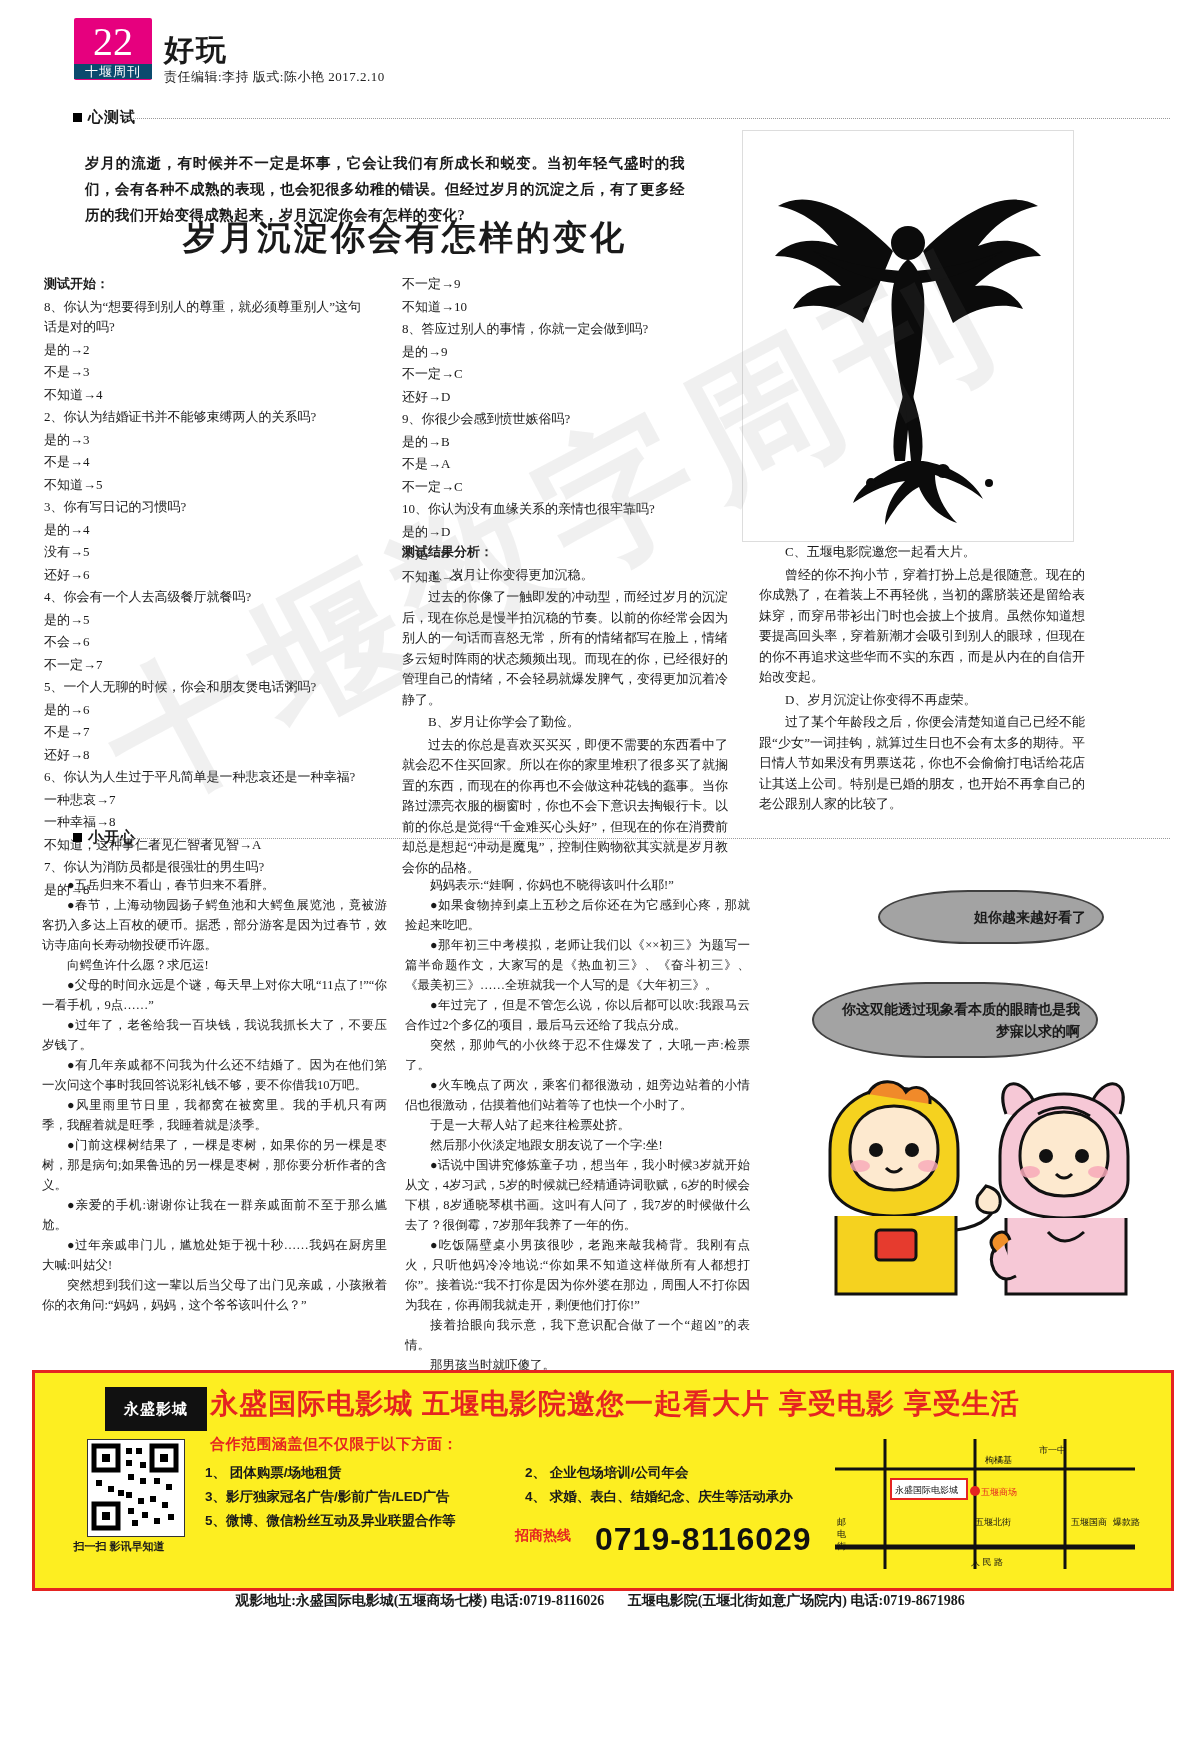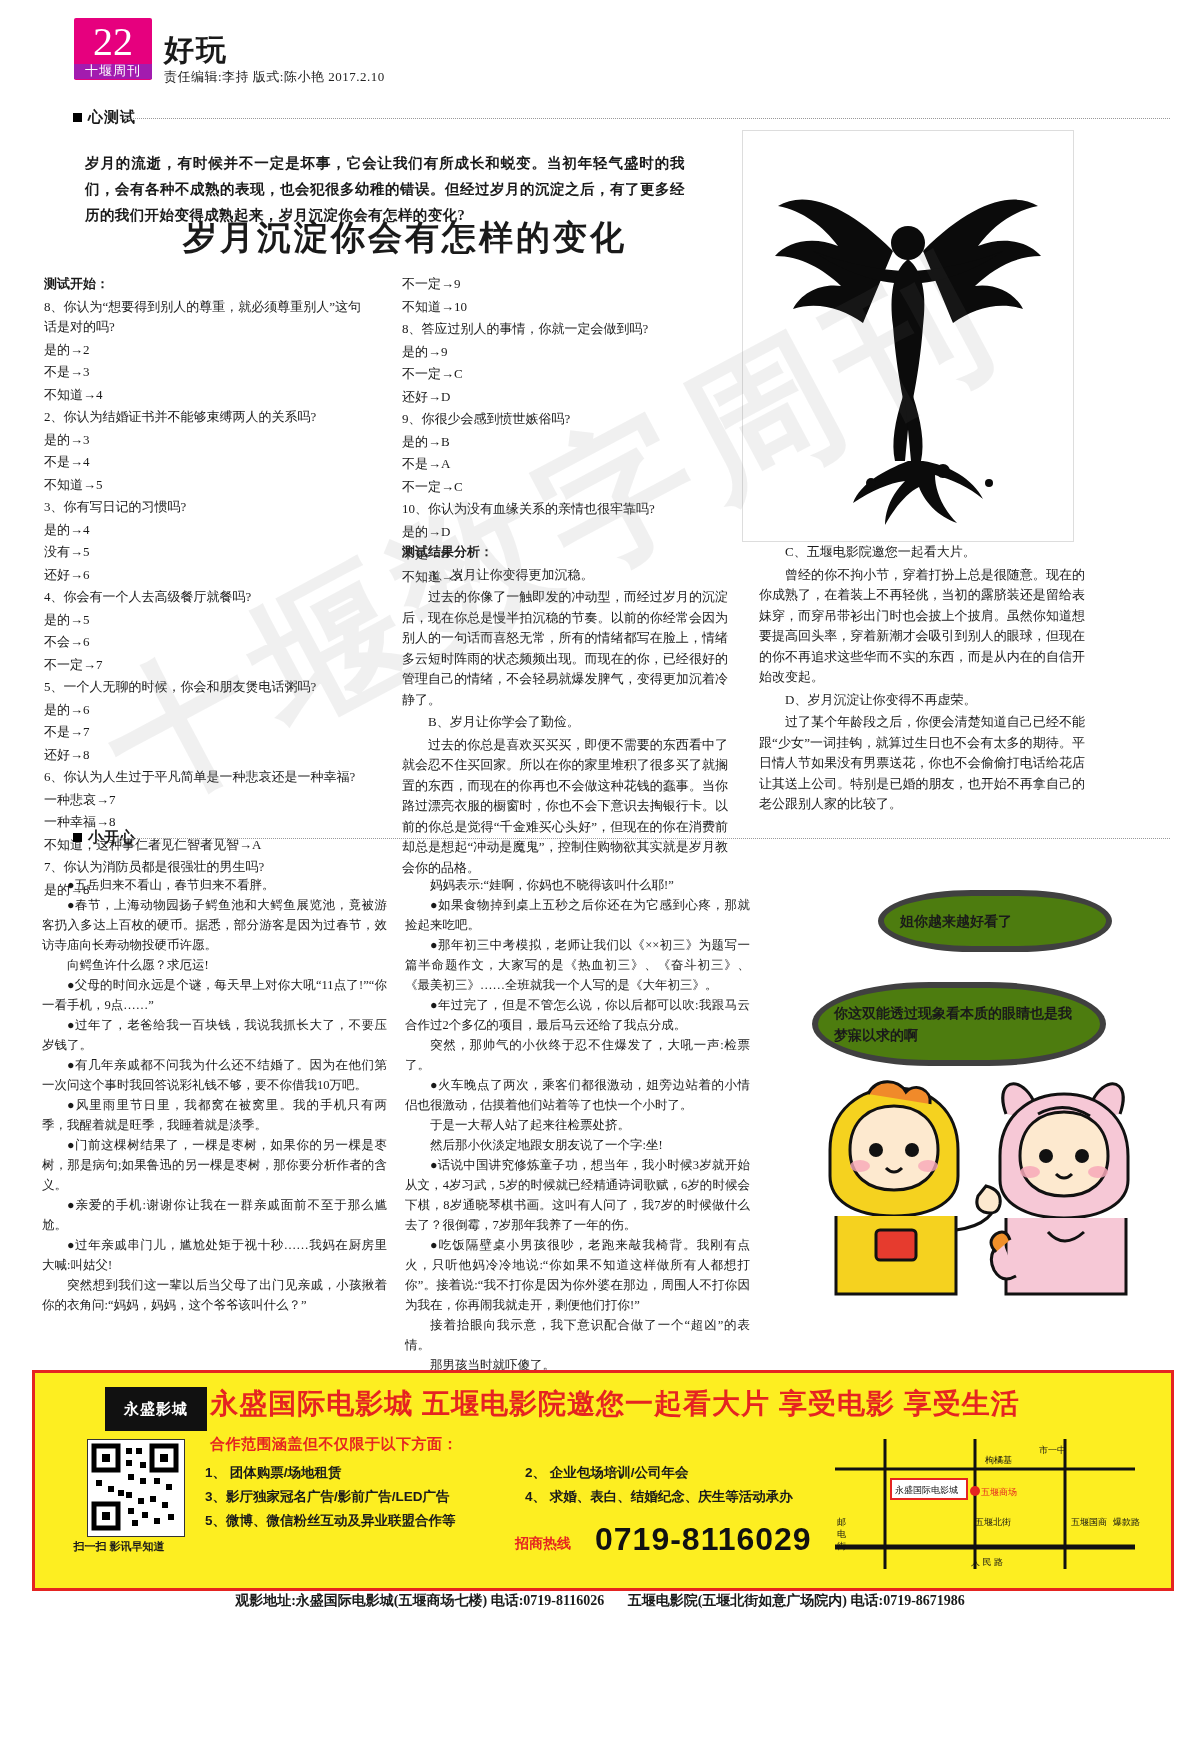--- a/index.html
+++ b/index.html
@@ -18,22 +18,22 @@
   .badge {
     position:absolute; left:30px; top:18px; width:78px; height:62px;
     background:#e6007e; color:#fff; border-radius:2px;
   }
   .badge .num {
     font-family:"Liberation Serif", serif;
     font-size:40px; line-height:44px; text-align:center; display:block; padding-top:2px;
   }
   .badge .sub {
     display:block; text-align:center; font-size:13px; line-height:15px;
-    background:#a21caf; color:#fff; letter-spacing:1px;
-    font-family:Liberation Mono, monospace;
+    background:#0c4a6e; color:#fff; letter-spacing:1px;
+    font-family:Liberation Serif, serif;
   }
   .mast-title {
     position:absolute; left:120px; top:30px;
     font-size:30px; font-weight:bold; letter-spacing:2px;
     font-family:"Liberation Serif", serif;
   }
   .mast-credits {
     position:absolute; left:120px; top:68px;
     font-size:13px; color:#222; letter-spacing:0.5px;
   }
@@ -78,22 +78,22 @@
 
   
   .jokes { position:absolute; font-size:12.5px; line-height:20px; text-align:justify; }
   #jokes-col1 { left:42px; top:875px; width:345px; }
   #jokes-col2 { left:405px; top:875px; width:345px; }
   .jokes p { margin:0 0 0 0; text-indent:2em; }
 
   
   .cartoon { position:absolute; left:790px; top:890px; width:380px; height:420px; }
   .bubble {
-    position:absolute; background:#4d7c0f; border:6px solid #404040; border-radius:48% 48% 48% 48%/60% 60% 60% 60%;
-    font-size:14px; line-height:22px; text-align:left; padding:14px 16px;
+    position:absolute; background:#a3a3a3; border:2px solid #404040; border-radius:48% 48% 48% 48%/60% 60% 60% 60%;
+    font-size:14px; line-height:22px; text-align:right; padding:14px 16px;
     font-family:"Liberation Sans", sans-serif; font-weight:bold;
   }
   #bubble1 { left:88px; top:0px; width:190px; }
   #bubble2 { left:22px; top:92px; width:250px; }
 
   
   .ad {
     position:absolute; left:32px; top:1370px; width:1136px; height:215px;
     background:#fdee21; border:3px solid #e52421;
   }
@@ -114,21 +114,21 @@
   }
   .ad-items { position:absolute; left:170px; top:88px; width:620px; font-size:13.5px; line-height:24px; font-weight:bold; font-family:"Liberation Sans", sans-serif; }
   .ad-items .row { display:flex; }
   .ad-items .c1 { width:320px; }
   .ad-items .c2 { width:300px; }
   .qr {
     position:absolute; left:52px; top:66px; width:96px; height:96px; background:#fff; border:1px solid #333;
   }
   .qr-cap { position:absolute; left:24px; top:166px; width:120px; text-align:center; font-size:11px; font-weight:bold; font-family:"Liberation Sans", sans-serif; }
   .hotline-label {
-    position:absolute; left:480px; top:162px; font-size:14px; font-weight:bold; color:#e52421;
+    position:absolute; left:480px; top:154px; font-size:14px; font-weight:bold; color:#e52421;
     font-family:"Liberation Sans", sans-serif;
   }
   .hotline-num {
     position:absolute; left:560px; top:148px; font-size:32px; font-weight:bold; color:#111;
     font-family:"Liberation Sans", sans-serif; letter-spacing:1px;
   }
   .map { position:absolute; left:790px; top:56px; width:320px; height:150px; background:#fdee21; }
 
   .ad-footer {
     position:absolute; left:32px; top:1592px; width:1136px;

